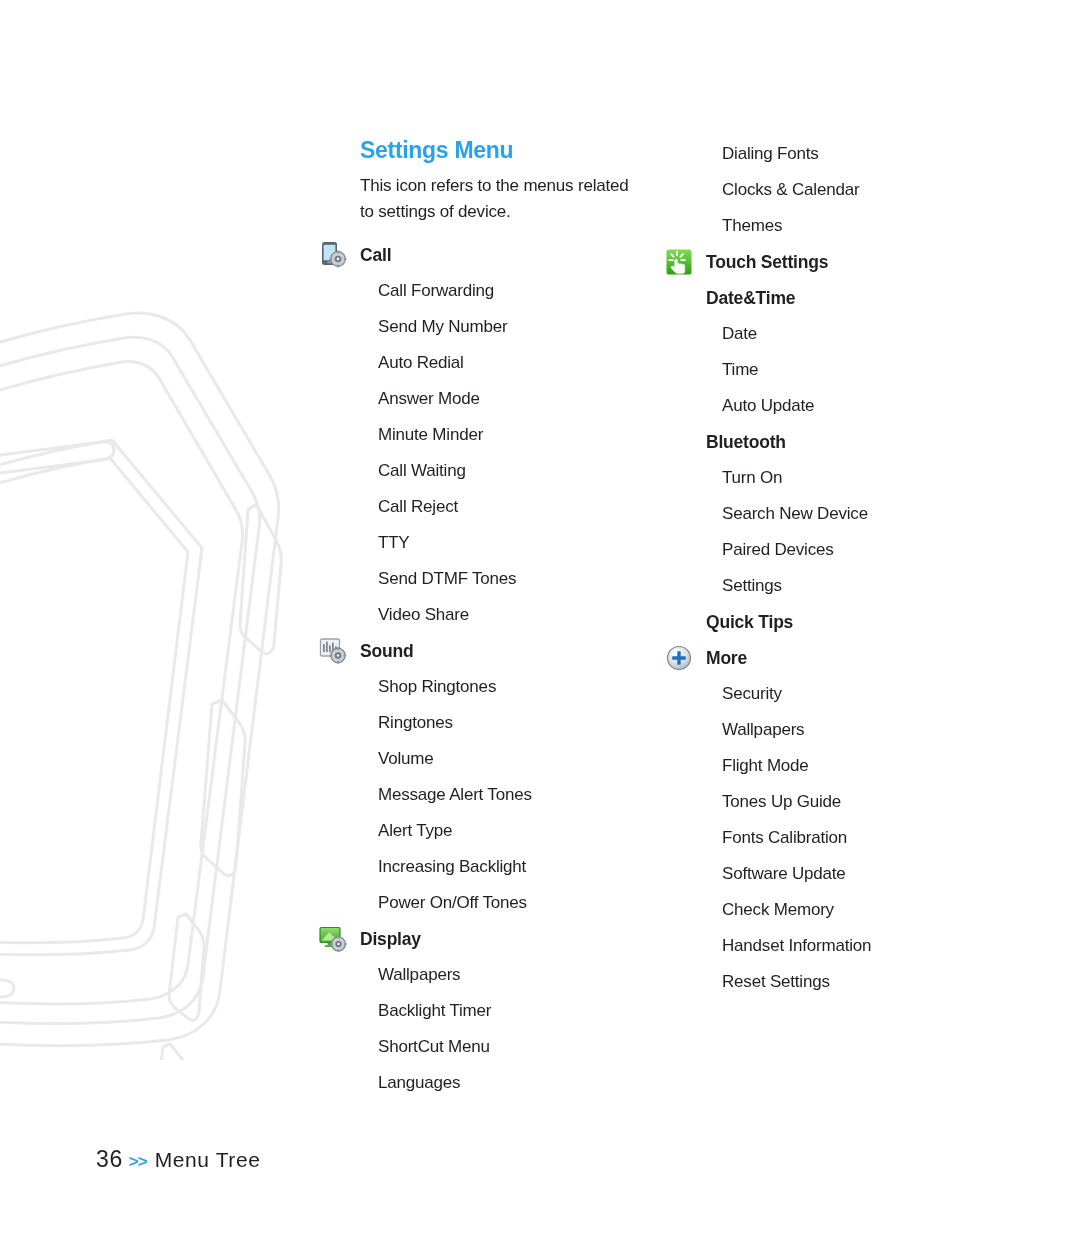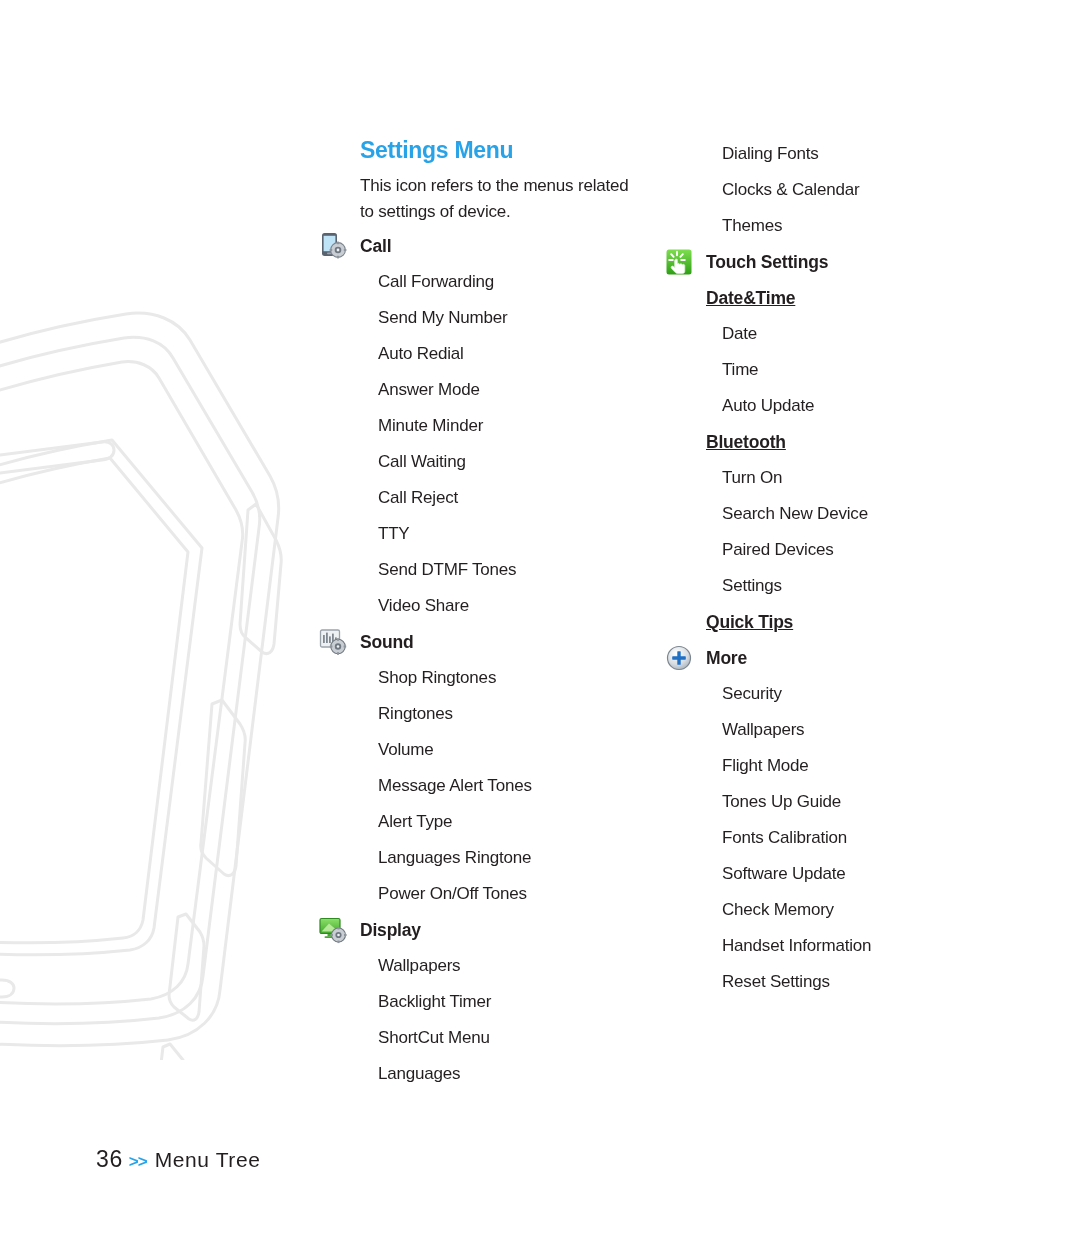--- a/index.html
+++ b/index.html
@@ -44,21 +44,21 @@
     font-size: 23px;
     font-weight: bold;
     color: #29a3e8;
     letter-spacing: -0.3px;
     margin: 0 0 8px 48px;
     line-height: 1.25;
   }
   .intro {
     font-size: 17px;
     line-height: 1.52;
-    margin: 0 0 4px 48px;
+    margin: 0 0 13px 48px;
     color: #231f20;
     letter-spacing: -0.2px;
     max-width: 285px;
   }
 
   
   .row {
     position: relative;
     min-height: 36px;
     line-height: 36px;
@@ -70,21 +70,20 @@
   .row.head {
     padding-left: 48px;
     font-weight: bold;
     font-size: 17.5px;
   }
   
   .row.subhead {
     padding-left: 48px;
     font-weight: bold;
     font-size: 17.5px;
-    text-decoration: underline;
   }
   
   .row.item {
     padding-left: 66px;
     font-weight: normal;
   }
   #col-right .row.item { padding-left: 64px; }
 
   .row .icon {
     position: absolute;
@@ -202,21 +201,21 @@
                 <rect x="11.8" y="18.5" width="2.6" height="2"></rect>
                 <rect x="25.6" y="18.5" width="2.6" height="2"></rect>
               </g>
             </svg>
           </span><span>Sound</span></div>
         <div class="row item"><span>Shop Ringtones</span></div>
         <div class="row item"><span>Ringtones</span></div>
         <div class="row item"><span>Volume</span></div>
         <div class="row item"><span>Message Alert Tones</span></div>
         <div class="row item"><span>Alert Type</span></div>
-        <div class="row item"><span>Languages Ringtone</span></div>
+        <div class="row item"><span>Increasing Backlight</span></div>
         <div class="row item"><span>Power On/Off Tones</span></div>
         <div class="row head"><span class="icon">
             <svg viewBox="0 0 30 30">
               <defs>
                 <linearGradient id="gmon" x1="0" y1="0" x2="0" y2="1">
                   <stop offset="0" stop-color="#8ee06a"></stop>
                   <stop offset="1" stop-color="#3faa2a"></stop>
                 </linearGradient>
               </defs>
               <rect x="2" y="3.5" width="20" height="15" rx="1.6" fill="url(#gmon)" stroke="#2f8a22" stroke-width="1.2"></rect>

